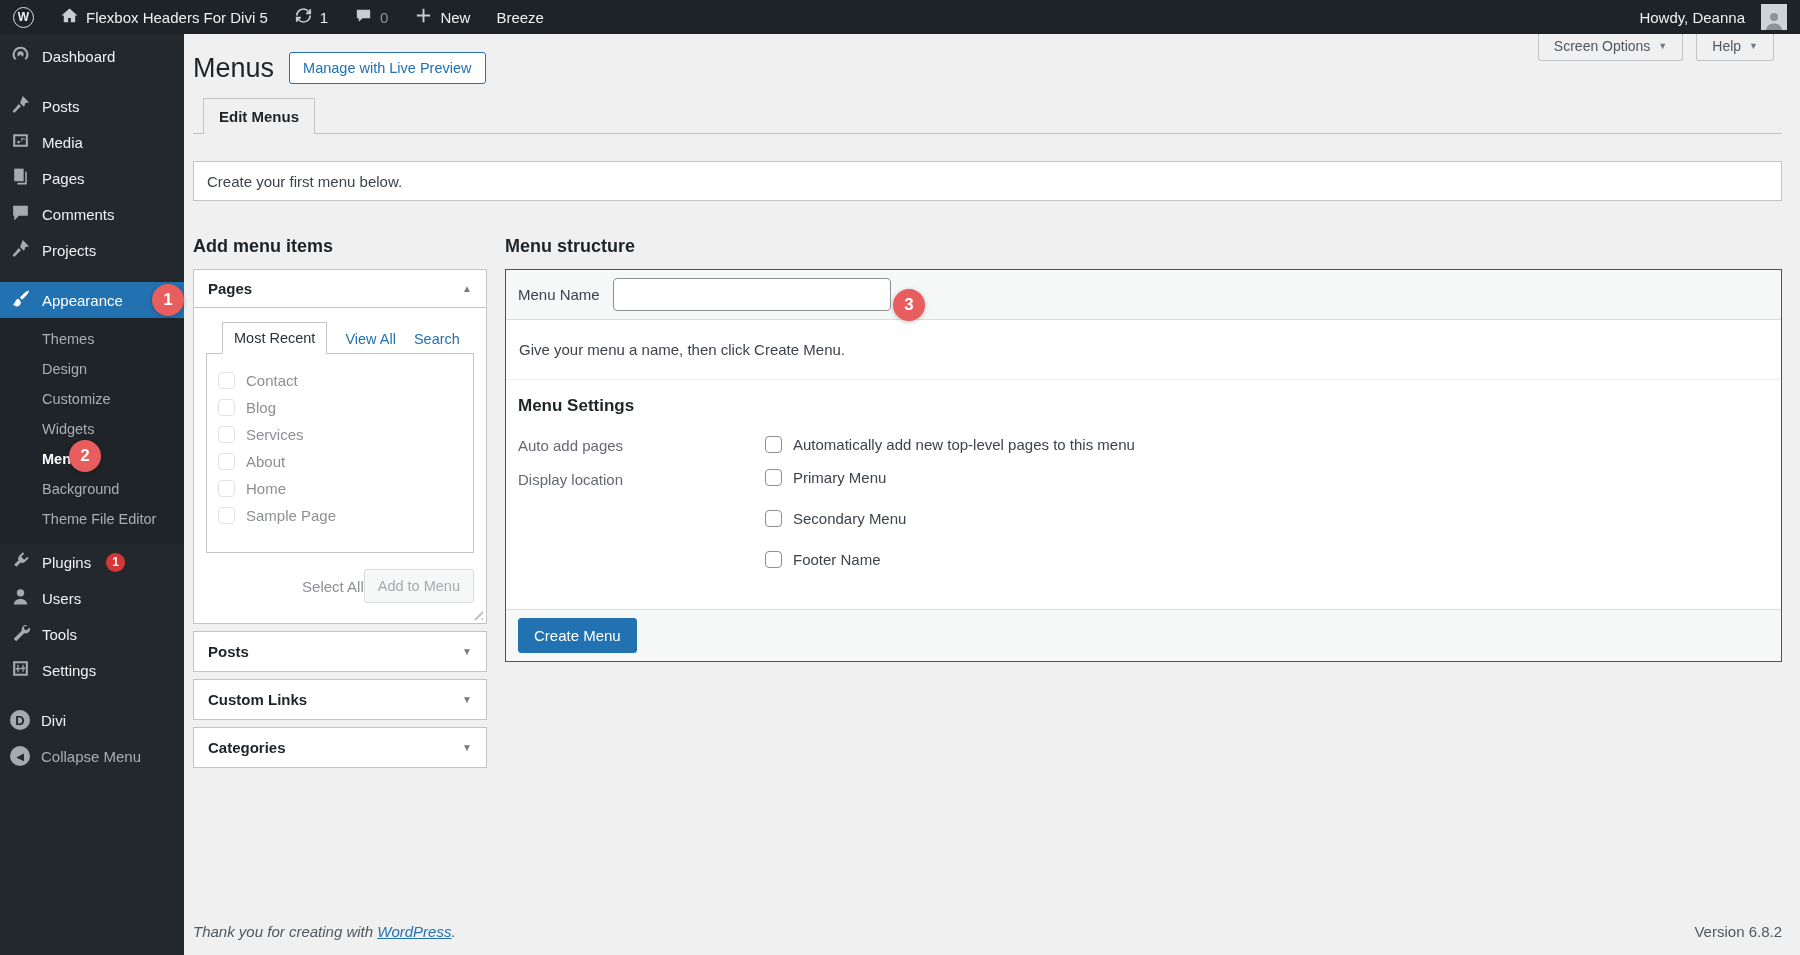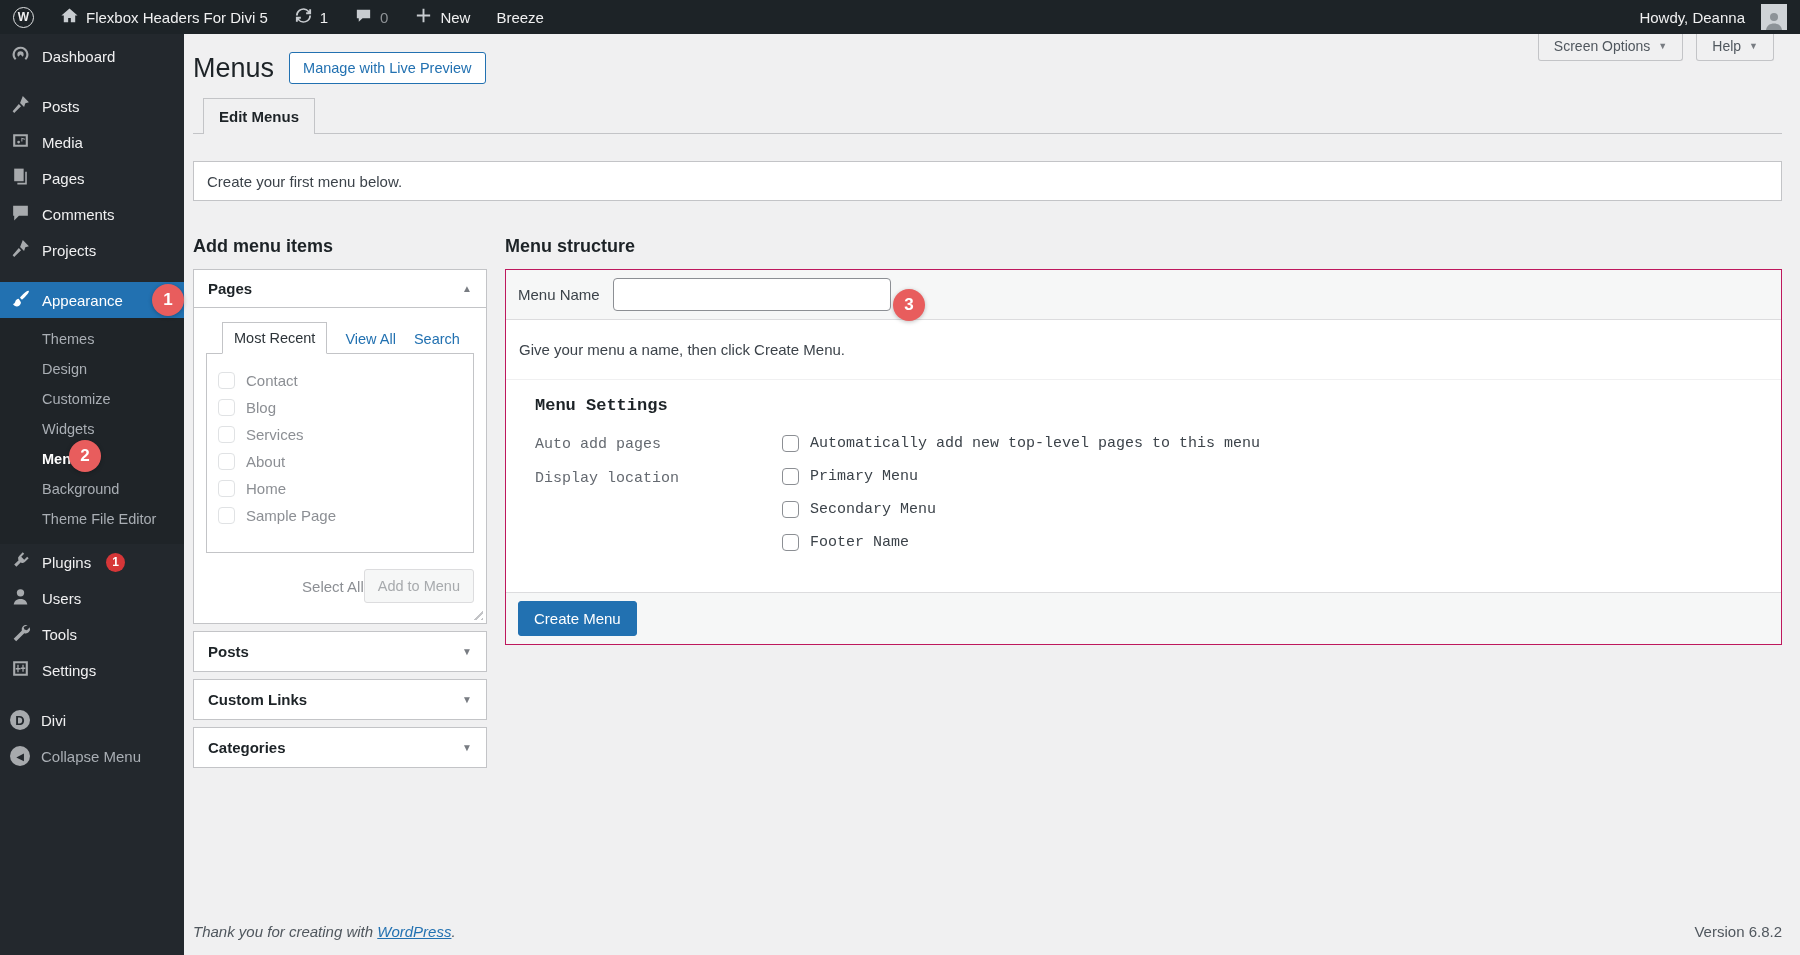--- a/index.html
+++ b/index.html
@@ -81,25 +81,25 @@
   .postbox.collapsed { margin-top:7px; }
   .postbox.collapsed .pb-header { padding:11px 14px; }
 
   
   .menu-edit { background:#fff; border:1px solid #be185d; }
   .me-header { background:#f6f7f7; border-bottom:1px solid #dcdcde; height:50px; display:flex; align-items:center; padding:0 12px; gap:13px; }
   .me-label { font-size:15px; color:#3c434a; }
   .name-input { width:278px; height:33px; border:1px solid #8c8f94; border-radius:4px; background:#fff; font-size:15px; padding:0 9px;
     font-family:"Liberation Sans","DejaVu Sans",sans-serif; }
   .me-help { padding:21px 13px; border-bottom:1px solid #f0f0f1; font-size:15px; color:#3c434a; }
-  .me-settings { padding:16px 29px 26px;font-family:Liberation Mono, monospace; }
+  .me-settings { padding:16px 12px 26px; }
   .me-settings h3 { font-size:17px; font-weight:700; color:#1d2327; margin-bottom:19px; }
   .setting-row { display:flex; margin-bottom:15px; }
   .setting-label { width:247px; flex:none; color:#646970; font-size:15px; padding-top:2px; }
-  .cb-col { display:flex; flex-direction:column; gap:16px; }
+  .cb-col { display:flex; flex-direction:column; gap:24px; }
   .cb-row { display:flex; align-items:center; gap:11px; color:#3c434a; font-size:15px; }
   .me-footer { background:#f6f7f7; border-top:1px solid #dcdcde; padding:8px 12px; }
   .btn-primary { background:#2271b1; border:1px solid #2271b1; color:#fff; font-size:15px; padding:8px 15px; border-radius:3px; cursor:pointer; }
 
   
   .page-footer { position:absolute; left:9px; right:18px; bottom:13px; display:flex; justify-content:space-between; align-items:center; }
   .thanks { font-style:italic; color:#50575e; font-size:15px; }
   .thanks a { color:#2271b1; text-decoration:underline; cursor:pointer; }
   .version { color:#50575e; font-size:15px; }
 

